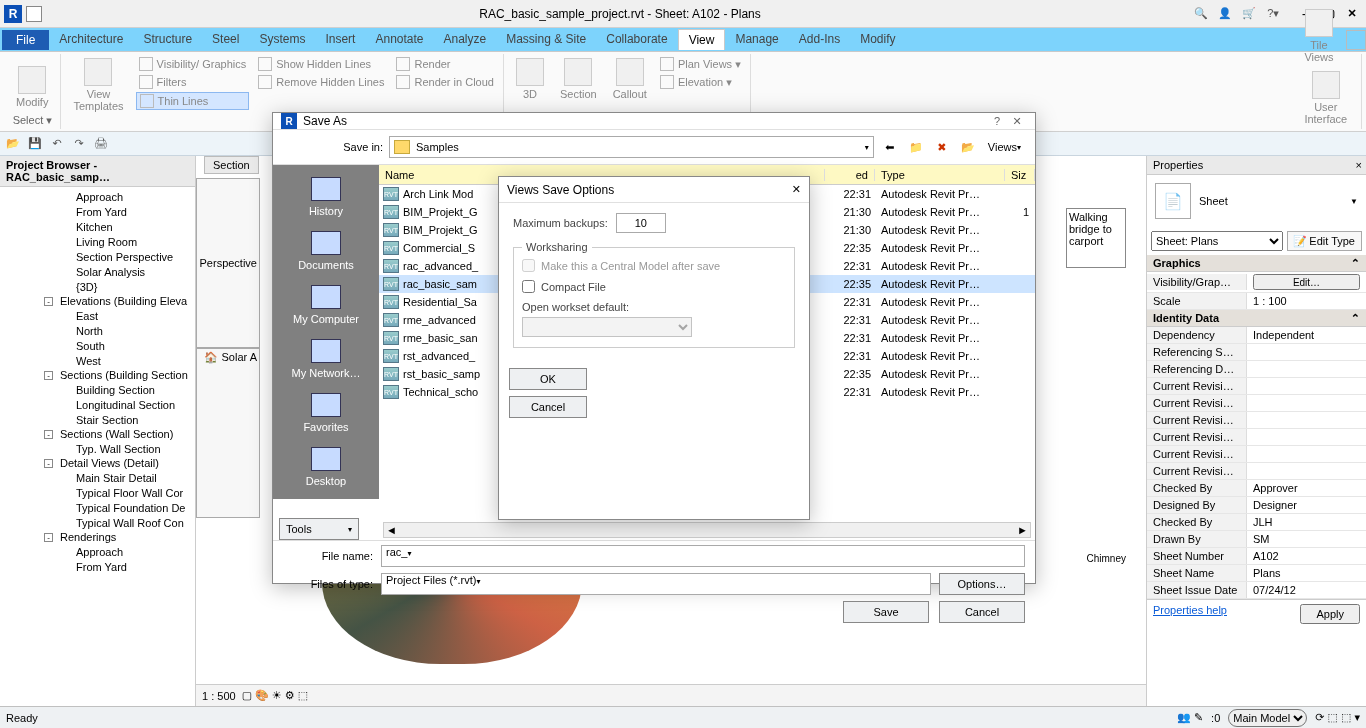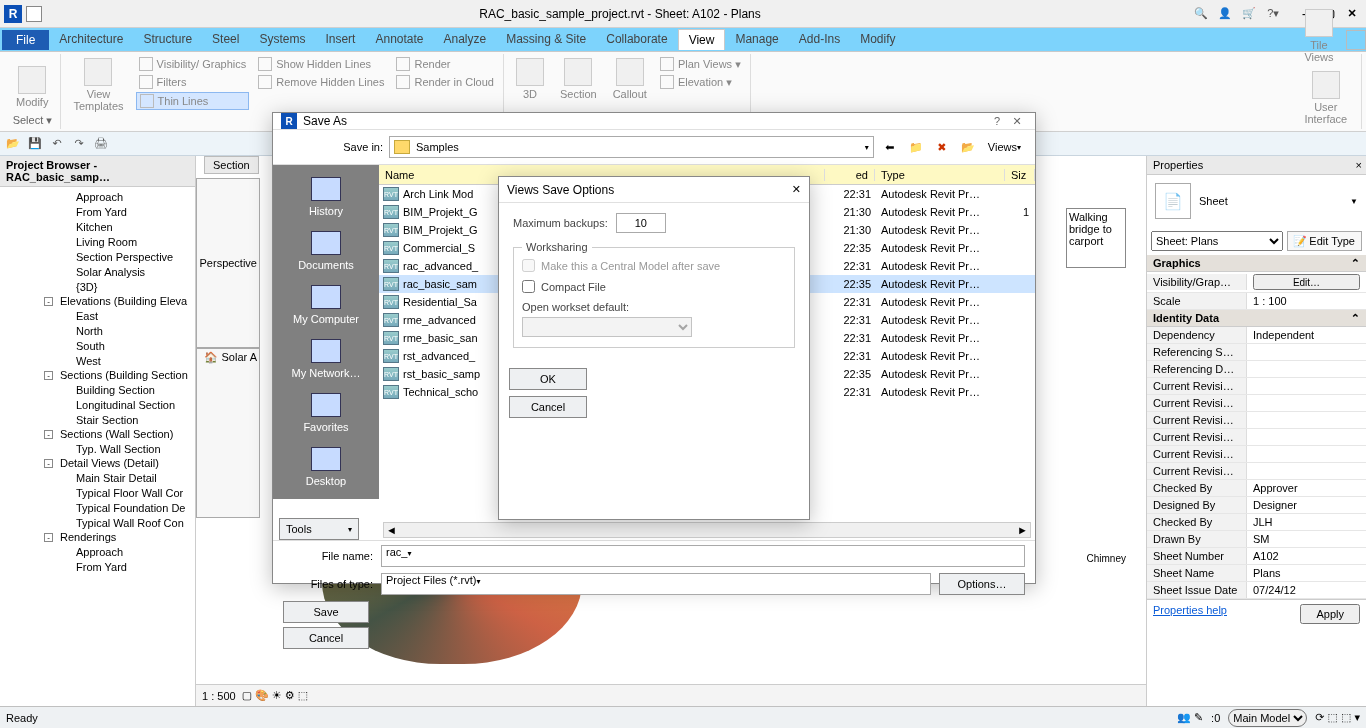--- a/index.html
+++ b/index.html
@@ -107,21 +107,21 @@
 .fl-row .fi { width:16px;height:14px; background:linear-gradient(#9cc,#7ab); border:1px solid #578; margin:0 4px; font-size:7px; color:#fff; display:flex;align-items:center;justify-content:center; }
 .fl-row .fn { flex:1; padding-left:0; overflow:hidden; white-space:nowrap; }
 .fl-row .dm { width:50px; text-align:right; padding-right:4px; }
 .fl-row .ty { width:130px; padding-left:6px; overflow:hidden; white-space:nowrap; }
 .fl-row .sz { width:30px; text-align:right; padding-right:6px; }
 .fl-scroll { position:absolute; bottom:2px; left:4px; right:4px; height:16px; background:#f0f0f0; border:1px solid #ccc; display:flex; justify-content:space-between; align-items:center; padding:0 2px; }
 .save-footer { padding: 4px 10px 10px; display:flex; flex-direction:column; gap:6px; }
 .footer-row { display:flex; align-items:center; gap:8px; }
 .footer-row .lbl { width: 90px; text-align: right; }
 .footer-row select,.footer-row .txt { flex:1; height:22px; border:1px solid #aaa; padding:0 4px; background:#fff; font-size:11px; }
-.footer-btns { display:flex; gap:4px; justify-content:flex-end;flex-direction:column; }
+.footer-btns { display:flex; gap:10px; justify-content:flex-end; }
 .footer-btns button, .opt-btn { width:86px; height:22px; border:1px solid #888; background:#eef0f2; font-size:11px; }
 .opt-wrap { display:flex; justify-content:flex-end; }
 .tools-btn { width:80px; height:22px; border:1px solid #888; background:#eef0f2; display:flex; justify-content:space-between; align-items:center; padding:0 6px; margin-top: 19px; }
 .places-foot { display:flex; flex-direction:column; align-items:stretch; width:106px; padding:0 6px; }
 
 
 .fsopts { position: absolute; top: 176px; left: 498px; width: 312px; height: 344px; background: #fff; border: 1px solid #888; box-shadow: 0 4px 20px rgba(0,0,0,.25); }
 .fsopts .dlg-title2 { height: 26px; display:flex; align-items:center; padding: 0 8px; border-bottom:1px solid #e0e0e0; }
 .fsopts .dlg-title2 .t { flex:1; font-size:12px; }
 .fsopts .body { padding: 10px 14px; display:flex; flex-direction:column; gap:8px; font-size:11px; color:#444; }

